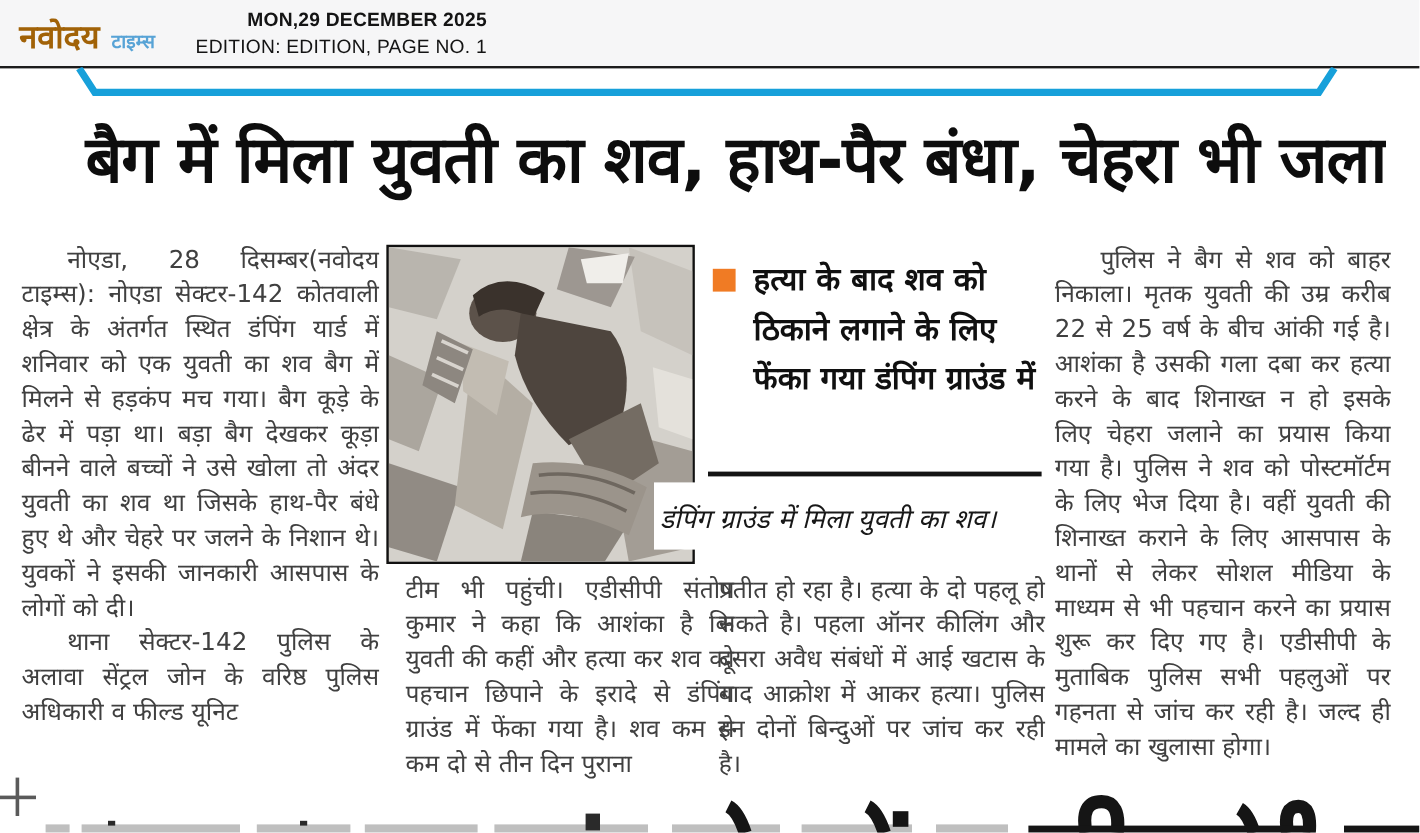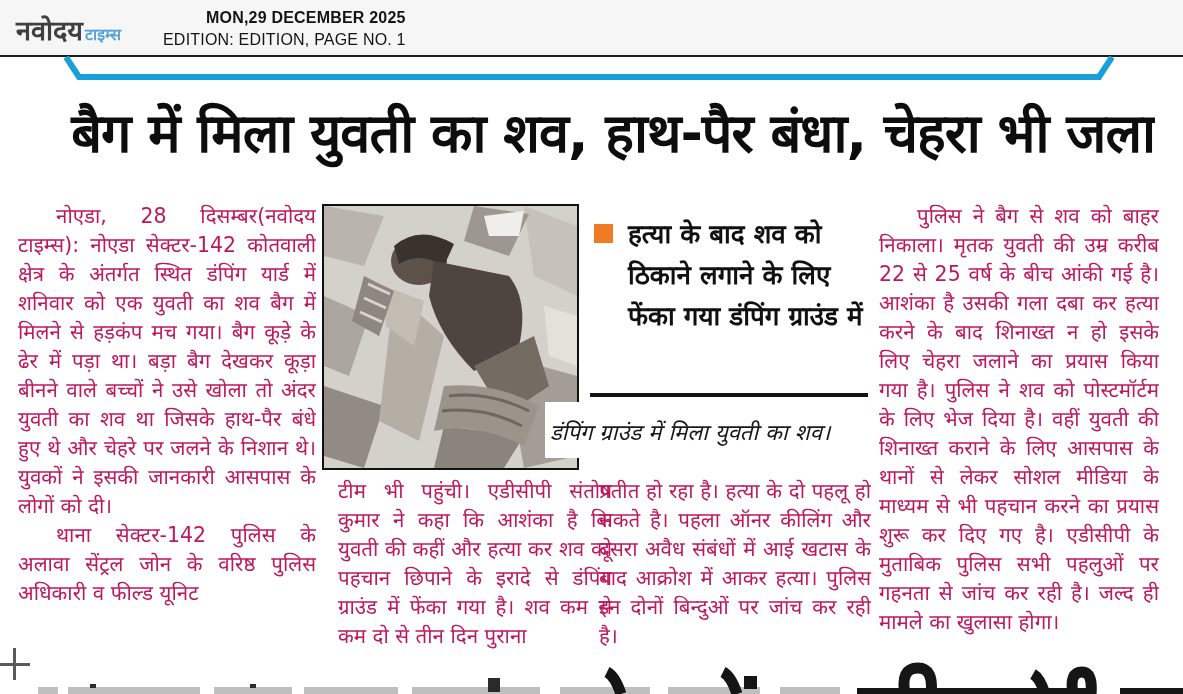--- a/index.html
+++ b/index.html
@@ -3,38 +3,38 @@
 <meta charset="utf-8">
 <style>
   * { margin:0; padding:0; box-sizing:border-box; }
   html,body { width:1183px; height:694px; }
   body { font-family:"Liberation Sans", sans-serif; background:#ffffff; }
   .page { position:relative; width:1183px; height:694px; background:#ffffff; overflow:hidden; }
 
   
   .masthead { position:absolute; left:0; top:0; width:1183px; height:56px; background:#f6f6f7; }
   .logo { position:absolute; left:16px; top:11px; white-space:nowrap; }
-  .logo-primary { font-weight:bold; font-size:27px; color:#404040; letter-spacing:0px; }
-  .logo-secondary { font-weight:bold; font-size:16px; color:#57a3d6; margin-left:2px; }
+  .logo-primary { font-weight:bold; font-size:27px; color:#a16207; letter-spacing:0px; }
+  .logo-secondary { font-weight:bold; font-size:16px; color:#57a3d6; margin-left:10px; }
   .mast-dates { position:absolute; left:163px; top:7px; color:#141414;text-align:right; }
   .mast-date-line { font-size:16px; font-weight:bold; line-height:22px; letter-spacing:0.2px; }
   .mast-edition-line { font-size:16px; font-weight:normal; line-height:22px; letter-spacing:0.2px; }
 
   .top-black-rule { position:absolute; left:0; top:55px; width:1183px; height:2px; background:#1c1c1c; }
   .blue-swoosh { position:absolute; left:0; top:56px; width:1183px; height:26px; }
 
   
   .headline { position:absolute; left:28px; top:90px; width:1127px; height:92px;
               font-size:54px; line-height:88px; font-weight:900; color:#0d0d0d;
               white-space:nowrap; overflow:hidden; text-align:right; letter-spacing:-1px;
               font-family:"DejaVu Sans","Liberation Sans",sans-serif; }
 
   
   .bodytext { font-family:"DejaVu Sans","Liberation Sans",sans-serif; font-size:20.5px;
-              line-height:29px; color:#be185d; text-align:justify; }
+              line-height:29px; color:#404040; text-align:justify; }
   .indent { text-indent:38px; }
   .col1 { position:absolute; left:18px;  top:202px; width:298px; height:452px; overflow:hidden; }
   .col2 { position:absolute; left:338px; top:477px; width:274px; height:177px; overflow:hidden; }
   .col3 { position:absolute; left:599px; top:477px; width:272px; height:177px; overflow:hidden; }
   .col4 { position:absolute; left:879px; top:202px; width:280px; height:452px; overflow:hidden; }
 
   
   .photo-frame { position:absolute; left:322px; top:204px; width:257px; height:266px;
                  border:2px solid #111; background:#cfccc6; }
   .photo-frame svg { display:block; width:100%; height:100%; }

